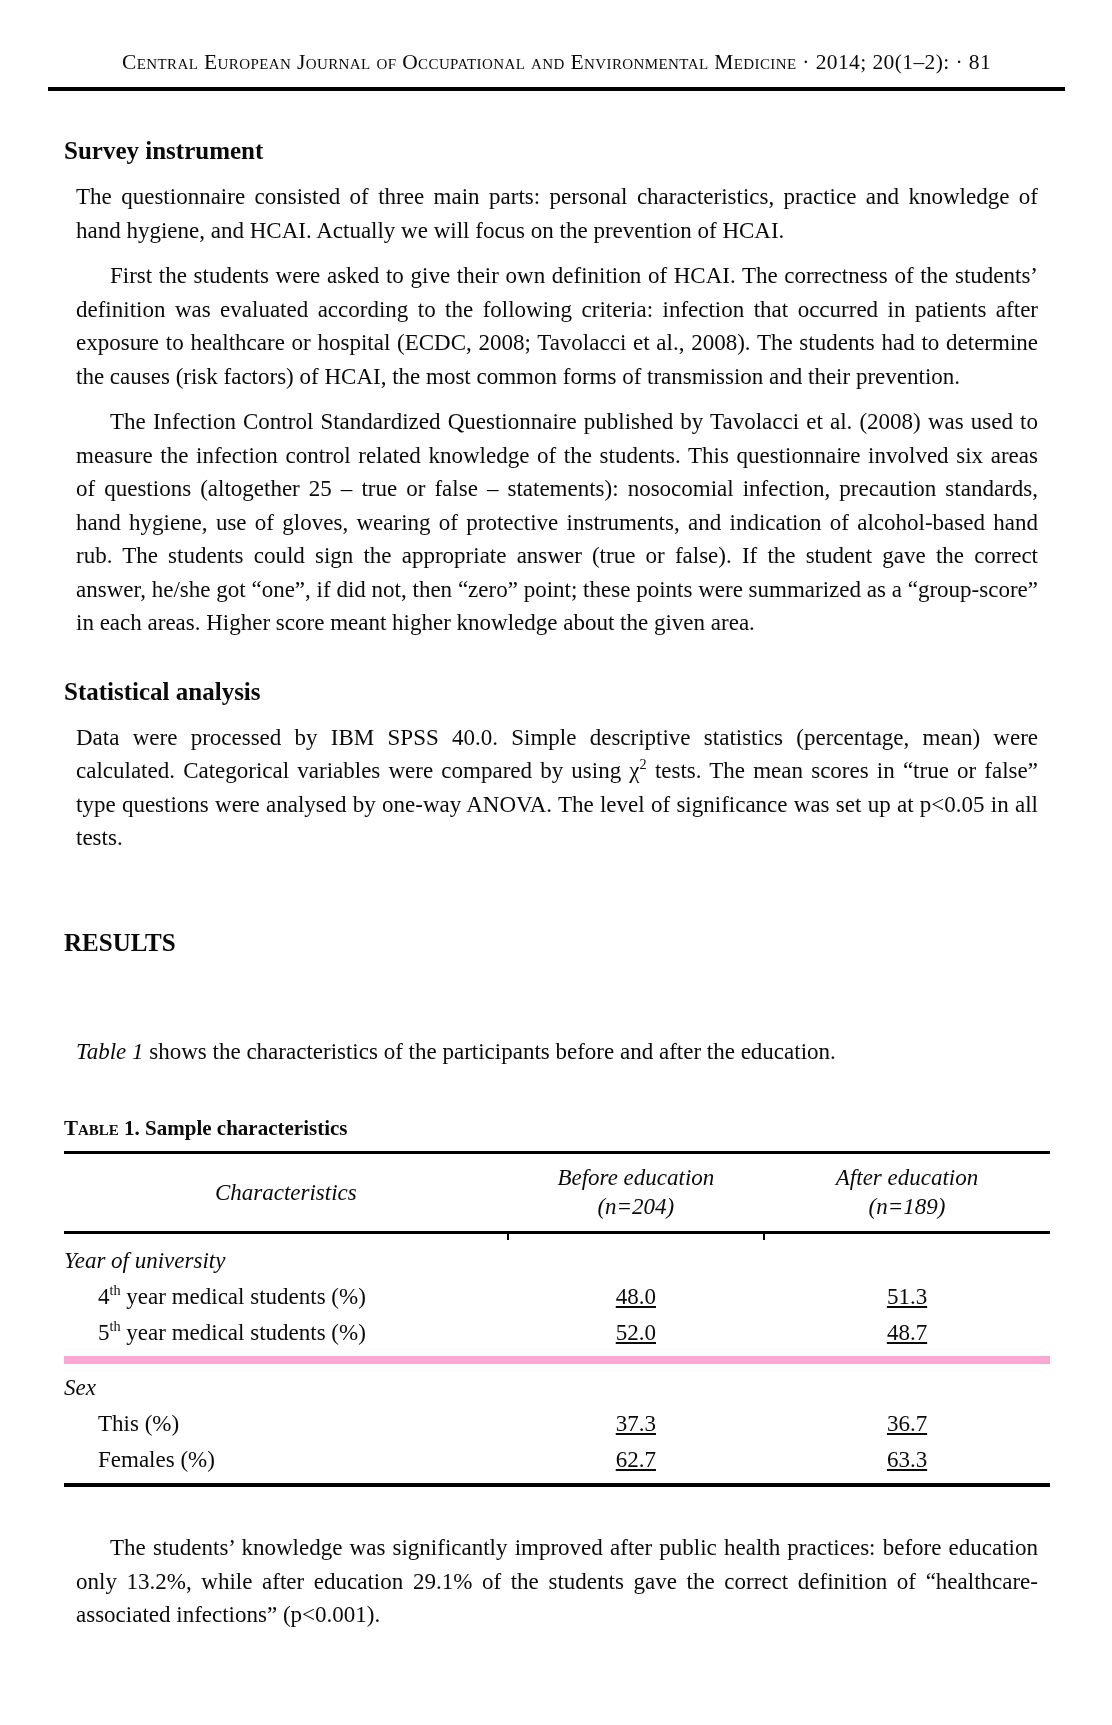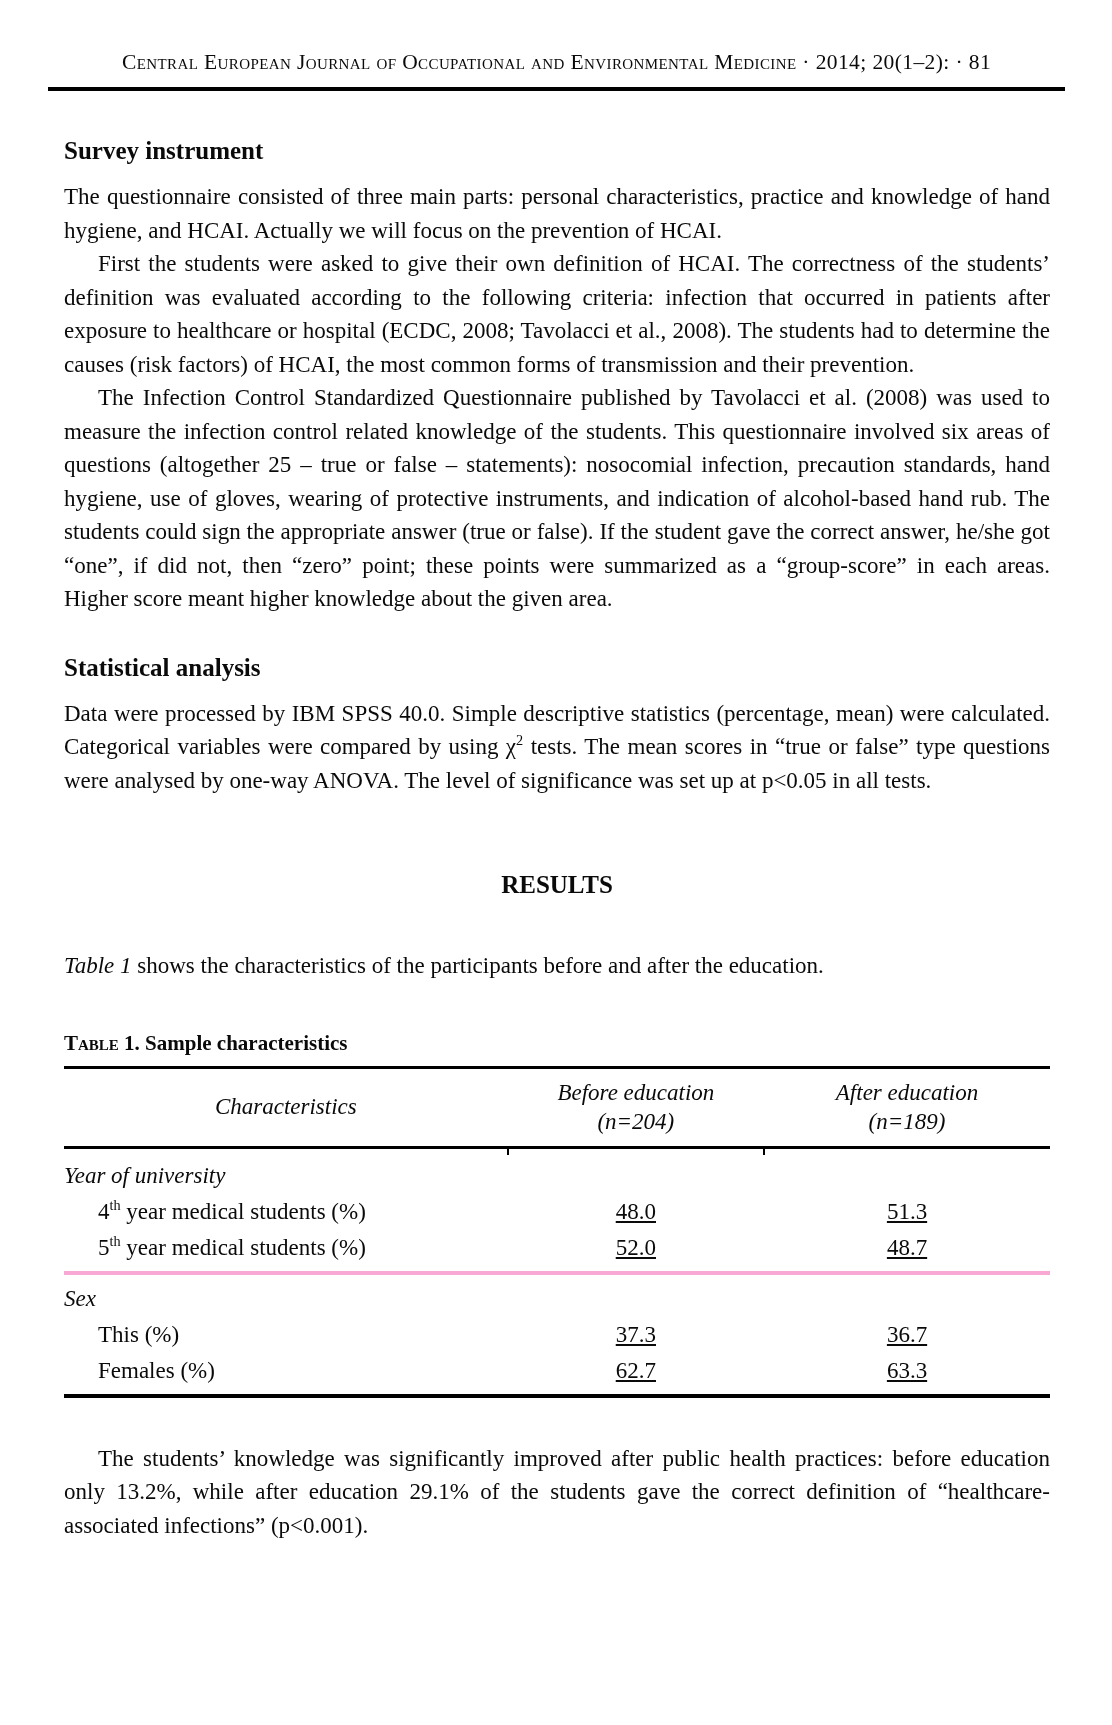--- a/index.html
+++ b/index.html
@@ -41,25 +41,24 @@
   .section-heading {
     font-size: 25px;
     font-weight: bold;
     margin: 46px 0 15px 0;
   }
   .section-heading.tight {
     margin-top: 38px;
   }
   .section-heading.results {
     margin-top: 74px;
-    margin-bottom: 50px;
-    text-align: center;
+    margin-bottom: 78px;
   }
   p.body-par {
-    margin: 0;
+    margin: 12px;
     font-size: 23px;
     line-height: 33.5px;
     text-align: justify;
     text-indent: 34px;
   }
   p.body-par.noindent {
     text-indent: 0;
   }
   p.body-par.closing {
     margin-top: 44px;
@@ -100,21 +99,21 @@
   }
   tr.tick-row td.tick {
     border-left: 2px solid #000;
   }
   td.group-label {
     font-style: italic;
     padding: 4px 0 2px 0;
     line-height: 33px;
   }
   tr.rule-above td {
-    border-top: 4px solid #f9a8d4;
+    border-top: 8px solid #f9a8d4;
     padding-top: 7px;
   }
   td.row-label {
     padding: 1px 0 1px 34px;
     line-height: 34px;
   }
   td.val {
     text-align: center;
     line-height: 34px;
     padding: 1px 0;

